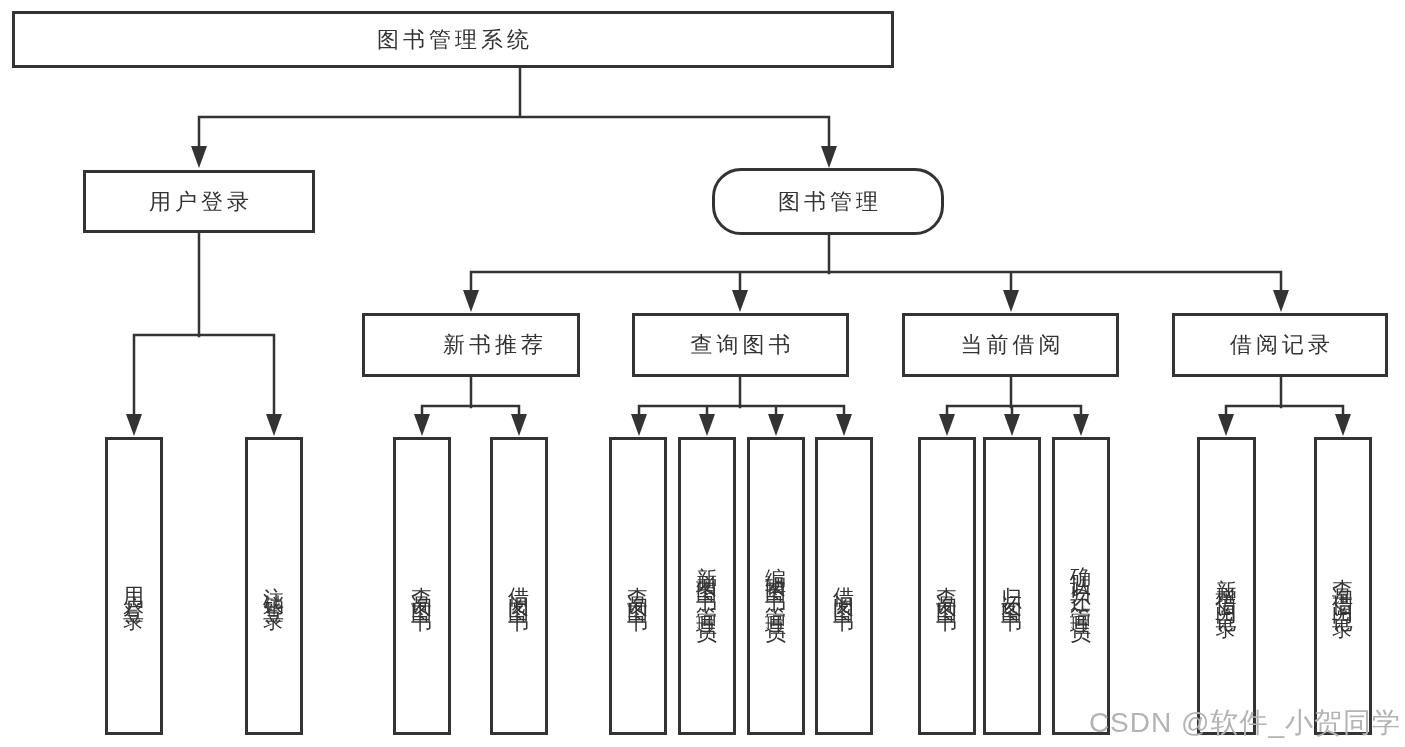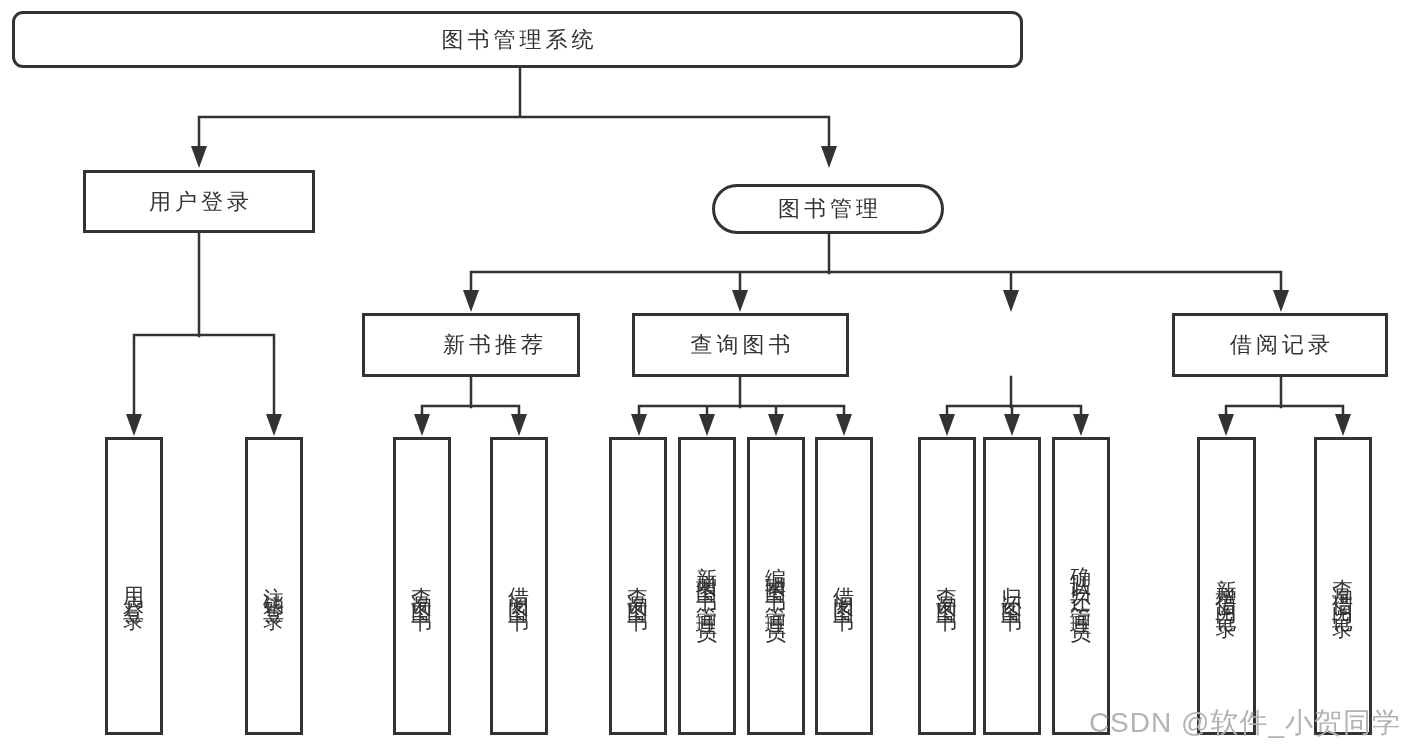--- a/index.html
+++ b/index.html
@@ -71,27 +71,28 @@
       <polygon points="768,414 784,414 776,436"></polygon>
       <polygon points="836,414 852,414 844,436"></polygon>
       <polygon points="939,414 955,414 947,436"></polygon>
       <polygon points="1004,414 1020,414 1012,436"></polygon>
       <polygon points="1073,414 1089,414 1081,436"></polygon>
       <polygon points="1218,414 1234,414 1226,436"></polygon>
       <polygon points="1335,414 1351,414 1343,436"></polygon>
     </g>
   </svg>
 
-  <div class="box h" style="left:12px; top:11px; width:1011px; height:57px;border-radius:11px;">图书管理系统</div>
+  <div class="box h" style="left:12px; top:11px; width:882px; height:57px;">图书管理系统</div>
 
   <div class="box h" style="left:83px; top:170px; width:232px; height:63px;">用户登录</div>
-  <div class="box h" style="left:712px; top:184px; width:232px; height:50px;border-radius:29px;">图书管理</div>
+  <div class="box h" style="left:712px; top:168px; width:232px; height:67px;border-radius:29px;">图书管理</div>
 
   <div class="box h" style="left:362px; top:313px; width:218px; height:64px;padding-left:44px;">新书推荐</div>
   <div class="box h" style="left:632px; top:313px; width:217px; height:64px;">查询图书</div>
+  <div class="box h" style="left:902px; top:313px; width:217px; height:64px;">当前借阅</div>
   <div class="box h" style="left:1172px; top:313px; width:216px; height:64px;">借阅记录</div>
 
   <div class="box v" style="left:105px; top:437px; width:58px; height:298px;">用户登录</div>
   <div class="box v" style="left:245px; top:437px; width:58px; height:298px;">注销登录</div>
 
   <div class="box v" style="left:393px; top:437px; width:58px; height:298px;">查询图书</div>
   <div class="box v" style="left:490px; top:437px; width:58px; height:298px;">借阅图书</div>
 
   <div class="box v" style="left:609px; top:437px; width:58px; height:298px;">查询图书</div>
   <div class="box v" style="left:678px; top:437px; width:58px; height:298px;">新增图书（管理员）</div>

